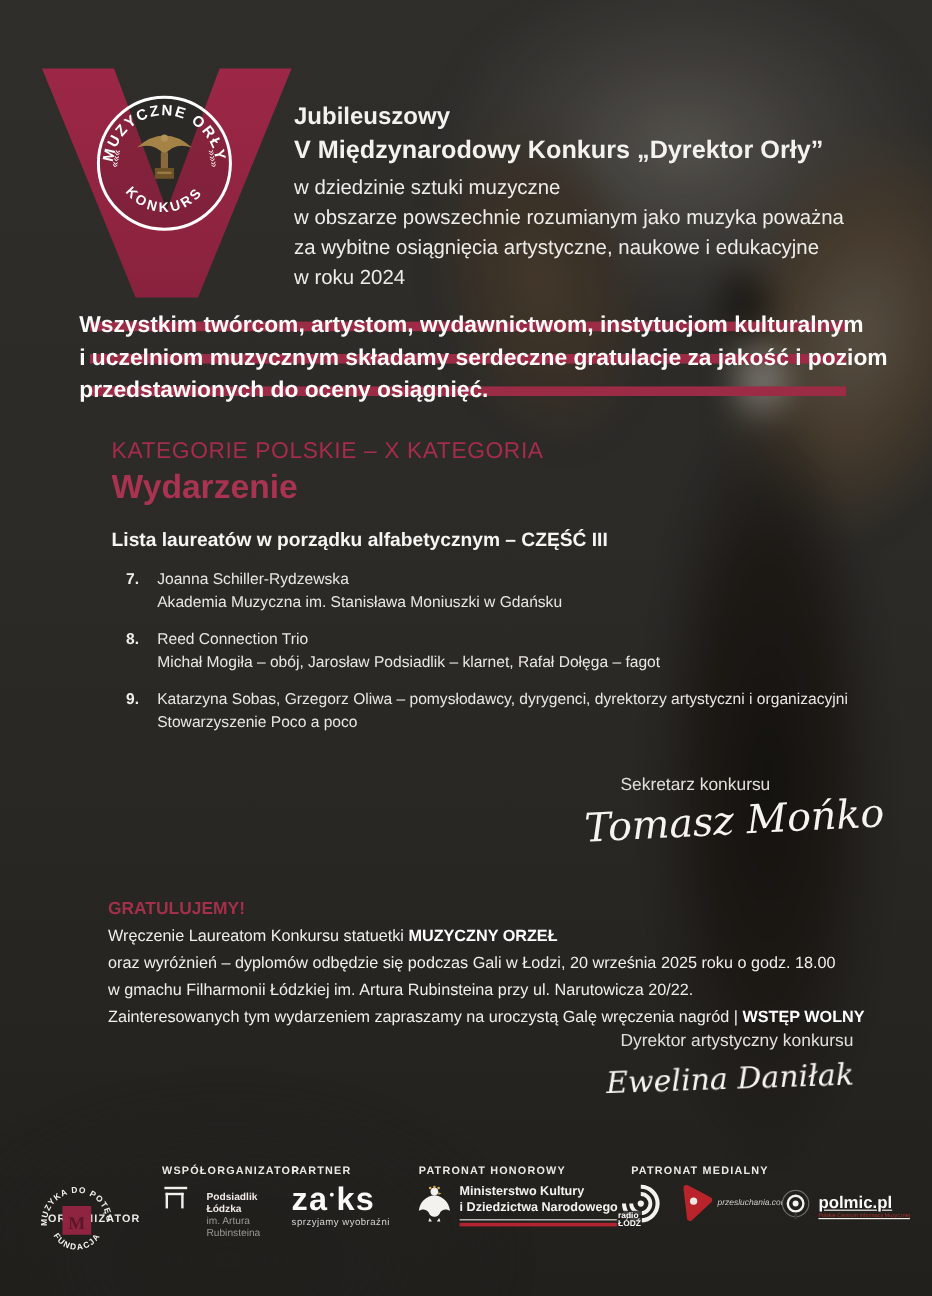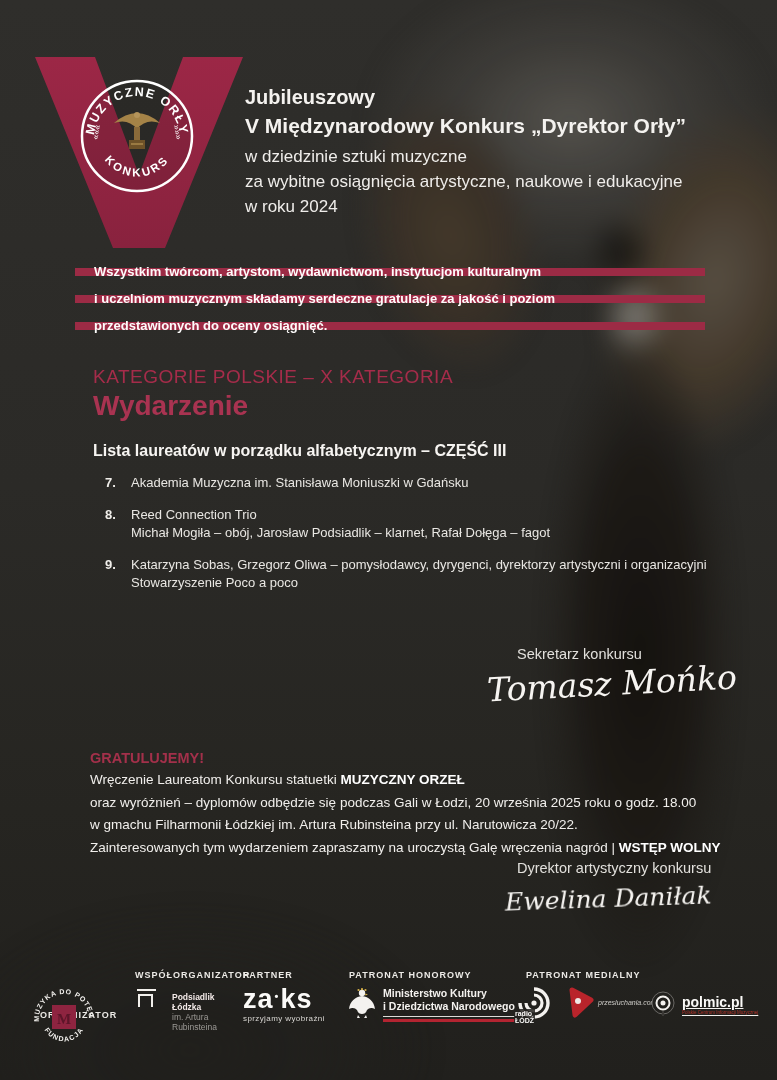--- a/index.html
+++ b/index.html
@@ -24,21 +24,21 @@
   .badge{left:45px; top:22px;}
   
   .h-block{left:245px; top:84px; width:510px;}
   .h1a{font-size:20px; font-weight:700; line-height:26px;}
   .h1b{font-size:21px; font-weight:700; line-height:28px; margin-top:2px;}
   .h-sub{font-size:17px; font-weight:400; line-height:25px; color:#efedea; margin-top:4px;}
   
   .cong{left:0; top:258px; width:777px;}
   .cong-line{position:relative; height:27px;}
   .cong-line .stripe{position:absolute; left:75px; width:630px; top:10px; height:8px; background:#9c2b45; z-index:0;}
-  .cong-line .txt{position:relative; z-index:1; margin-left:94px; font-size:13px; font-weight:600; line-height:27px; color:#fdfcfb;}
+  .cong-line .txt{position:relative; z-index:1; margin-left:66px; font-size:19px; font-weight:600; line-height:27px; color:#fdfcfb;}
   
   .kicker{left:93px; top:366px; font-size:19px; font-weight:400; letter-spacing:.5px; color:#a52c4a;}
   .cat-title{left:93px; top:390px; font-size:28px; font-weight:700; color:#a93351;}
   .list-title{left:93px; top:442px; font-size:16px; font-weight:700; color:#f7f5f2;}
   
   .laureates{left:105px; top:474px; width:625px;}
   .l-item{display:flex; margin-bottom:13px;}
   .l-num{width:26px; font-weight:700; font-size:13px; line-height:18.5px; color:#f0eeea;}
   .l-lines{font-size:13px; line-height:18.5px; color:#e9e7e3;}
   
@@ -129,20 +129,21 @@
         <rect x="53" y="66" width="12" height="2" fill="#9a7a42"></rect>
       </g>
     </svg>
   </div>
 
   <div class="abs h-block">
     <div class="h1a">Jubileuszowy</div>
     <div class="h1b">V Międzynarodowy Konkurs „Dyrektor Orły”</div>
     <div class="h-sub">
       <div>w dziedzinie sztuki muzyczne</div>
+      <div>w obszarze powszechnie rozumianym jako muzyka poważna</div>
       <div>za wybitne osiągnięcia artystyczne, naukowe i edukacyjne</div>
       <div>w roku 2024</div>
     </div>
   </div>
 
   <div class="abs cong">
     <div class="cong-line">
       <div class="stripe"></div>
       <div class="txt">Wszystkim twórcom, artystom, wydawnictwom, instytucjom kulturalnym</div>
     </div>
@@ -157,20 +158,21 @@
   </div>
 
   <div class="abs kicker">KATEGORIE POLSKIE – X KATEGORIA</div>
   <div class="abs cat-title">Wydarzenie</div>
   <div class="abs list-title">Lista laureatów w porządku alfabetycznym – CZĘŚĆ III</div>
 
   <div class="abs laureates">
     <div class="l-item">
       <div class="l-num">7.</div>
       <div class="l-lines">
+        <div>Joanna Schiller-Rydzewska</div>
         <div>Akademia Muzyczna im. Stanisława Moniuszki w Gdańsku</div>
       </div>
     </div>
     <div class="l-item">
       <div class="l-num">8.</div>
       <div class="l-lines">
         <div>Reed Connection Trio</div>
         <div>Michał Mogiła – obój, Jarosław Podsiadlik – klarnet, Rafał Dołęga – fagot</div>
       </div>
     </div>

